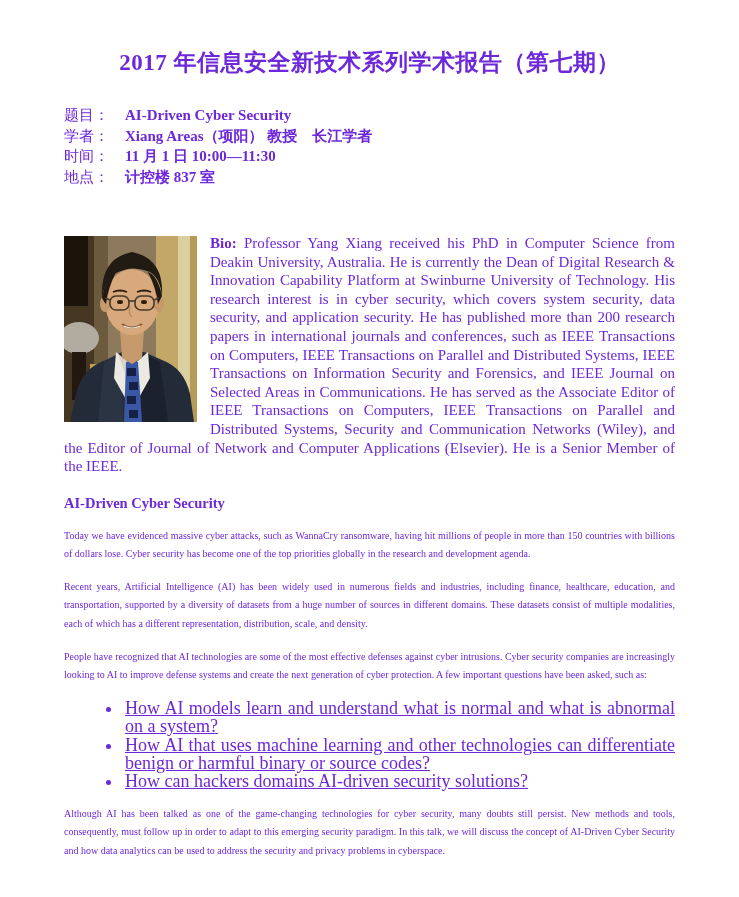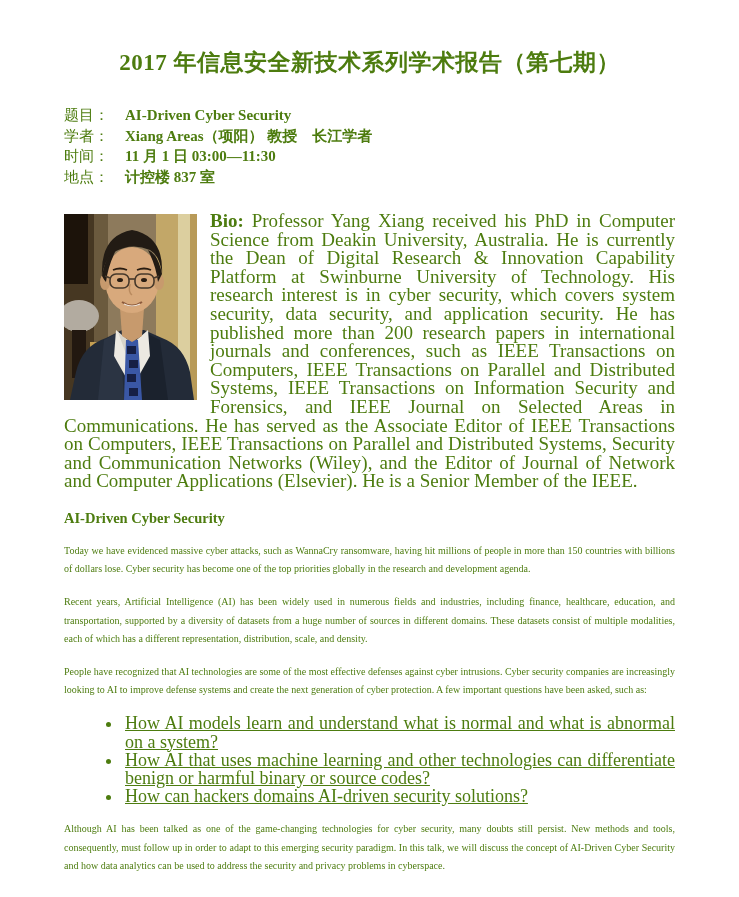--- a/index.html
+++ b/index.html
@@ -2,21 +2,21 @@
 <html><head>
 <meta charset="utf-8">
 <style>
   * { margin: 0; padding: 0; box-sizing: border-box; }
   html, body { background: #888; }
   .page {
     width: 739px;
     height: 897px;
     margin: 0 auto;
     background: #ffffff;
-    color: #4d7c0f;
+    color: #6d28d9;
     font-family: "Liberation Serif", serif;
     padding: 42px 64px 20px 64px;
     overflow: hidden;
   }
   .doc-title {
     font-size: 23px;
     font-weight: bold;
     text-align: center;
     line-height: 30px;
     margin: 6px 0 27px 0;
@@ -25,22 +25,22 @@
   .meta { font-size: 15px; }
   .meta-row { display: flex; line-height: 20.5px; }
   .meta-label {
     font-weight: normal;
     flex: 0 0 61px;
     white-space: nowrap;
   }
   .meta-value { font-weight: bold; }
   .meta-row.plain .meta-value { font-weight: normal; }
   .bio-section {
-    margin-top: 25px;
-    font-size: 19px;
+    margin-top: 47px;
+    font-size: 15px;
     line-height: 18.6px;
     text-align: justify;
   }
   .speaker-photo {
     float: left;
     width: 133px;
     height: 186px;
     margin: 2px 13px 4px 0;
     display: block;
   }
@@ -81,21 +81,21 @@
     <div class="meta-row">
       <span class="meta-label">题目：</span>
       <span class="meta-value">AI-Driven Cyber Security</span>
     </div>
     <div class="meta-row">
       <span class="meta-label">学者：</span>
       <span class="meta-value">Xiang Areas（项阳） 教授　长江学者</span>
     </div>
     <div class="meta-row">
       <span class="meta-label">时间：</span>
-      <span class="meta-value">11 月 1 日 03:00—11:30</span>
+      <span class="meta-value">11 月 1 日 10:00—11:30</span>
     </div>
     <div class="meta-row">
       <span class="meta-label">地点：</span>
       <span class="meta-value">计控楼 837 室</span>
     </div>
   </div>
 
   <div class="bio-section">
     <svg class="speaker-photo" viewBox="0 0 133 186" xmlns="http://www.w3.org/2000/svg" preserveAspectRatio="none">
 

